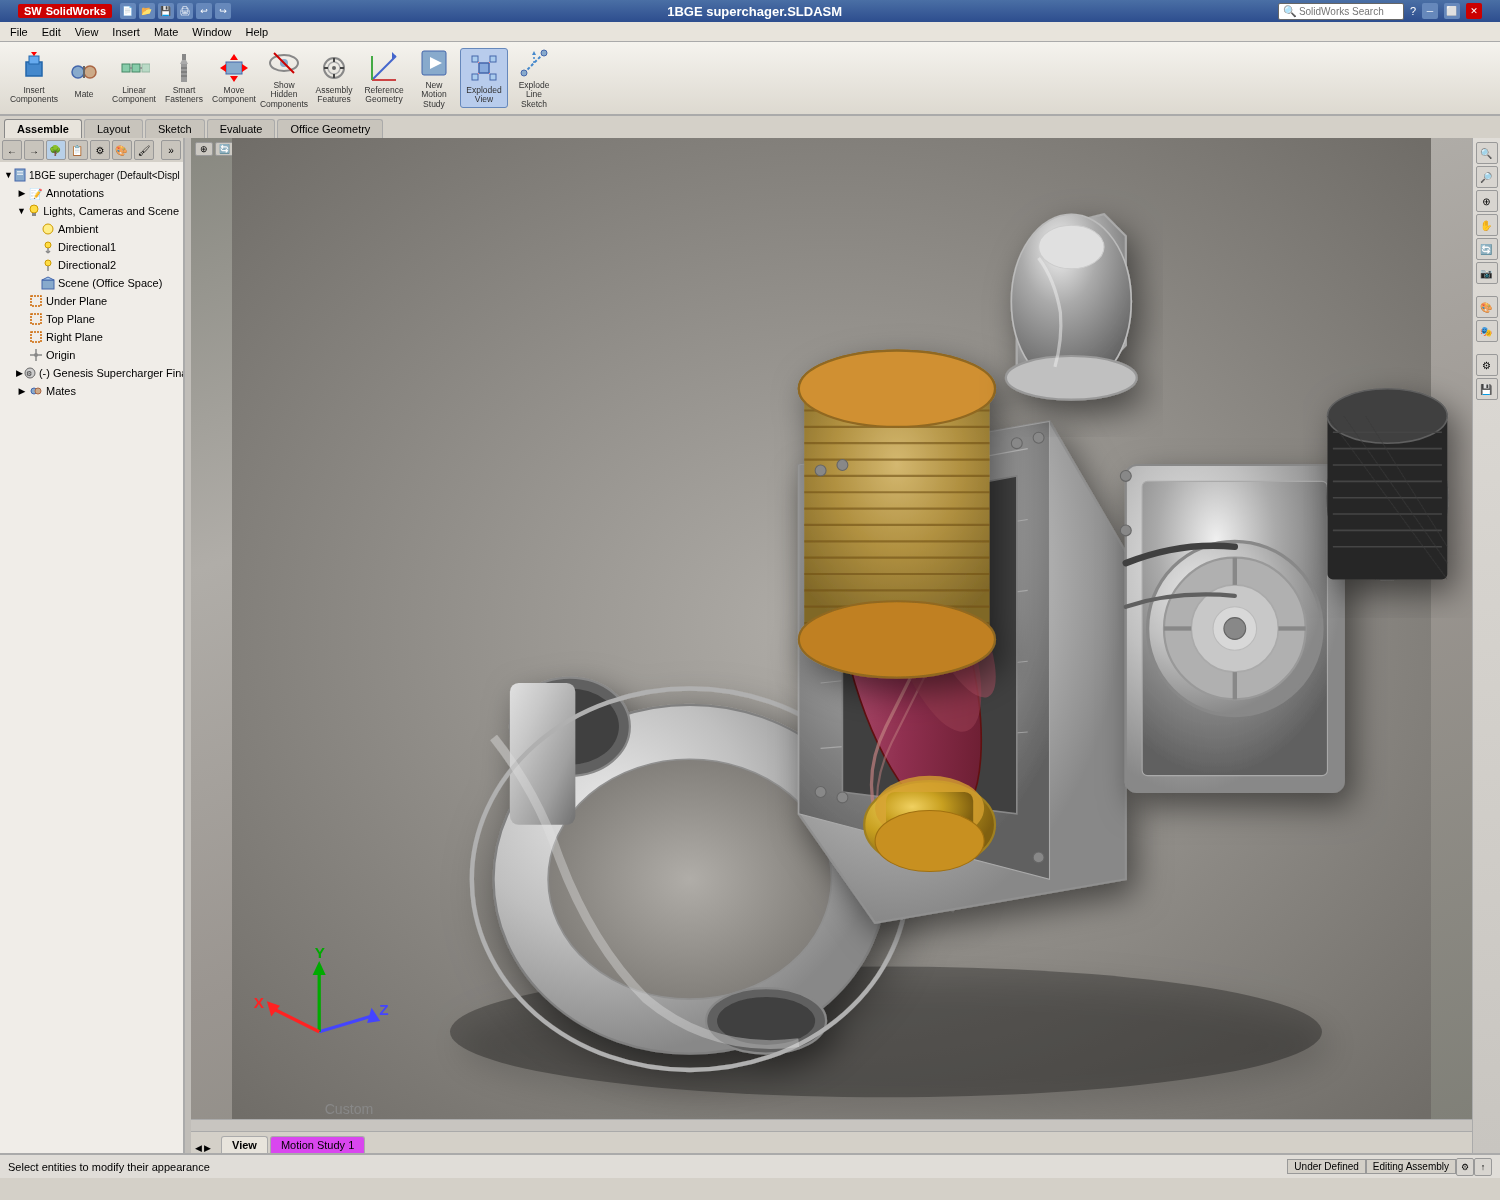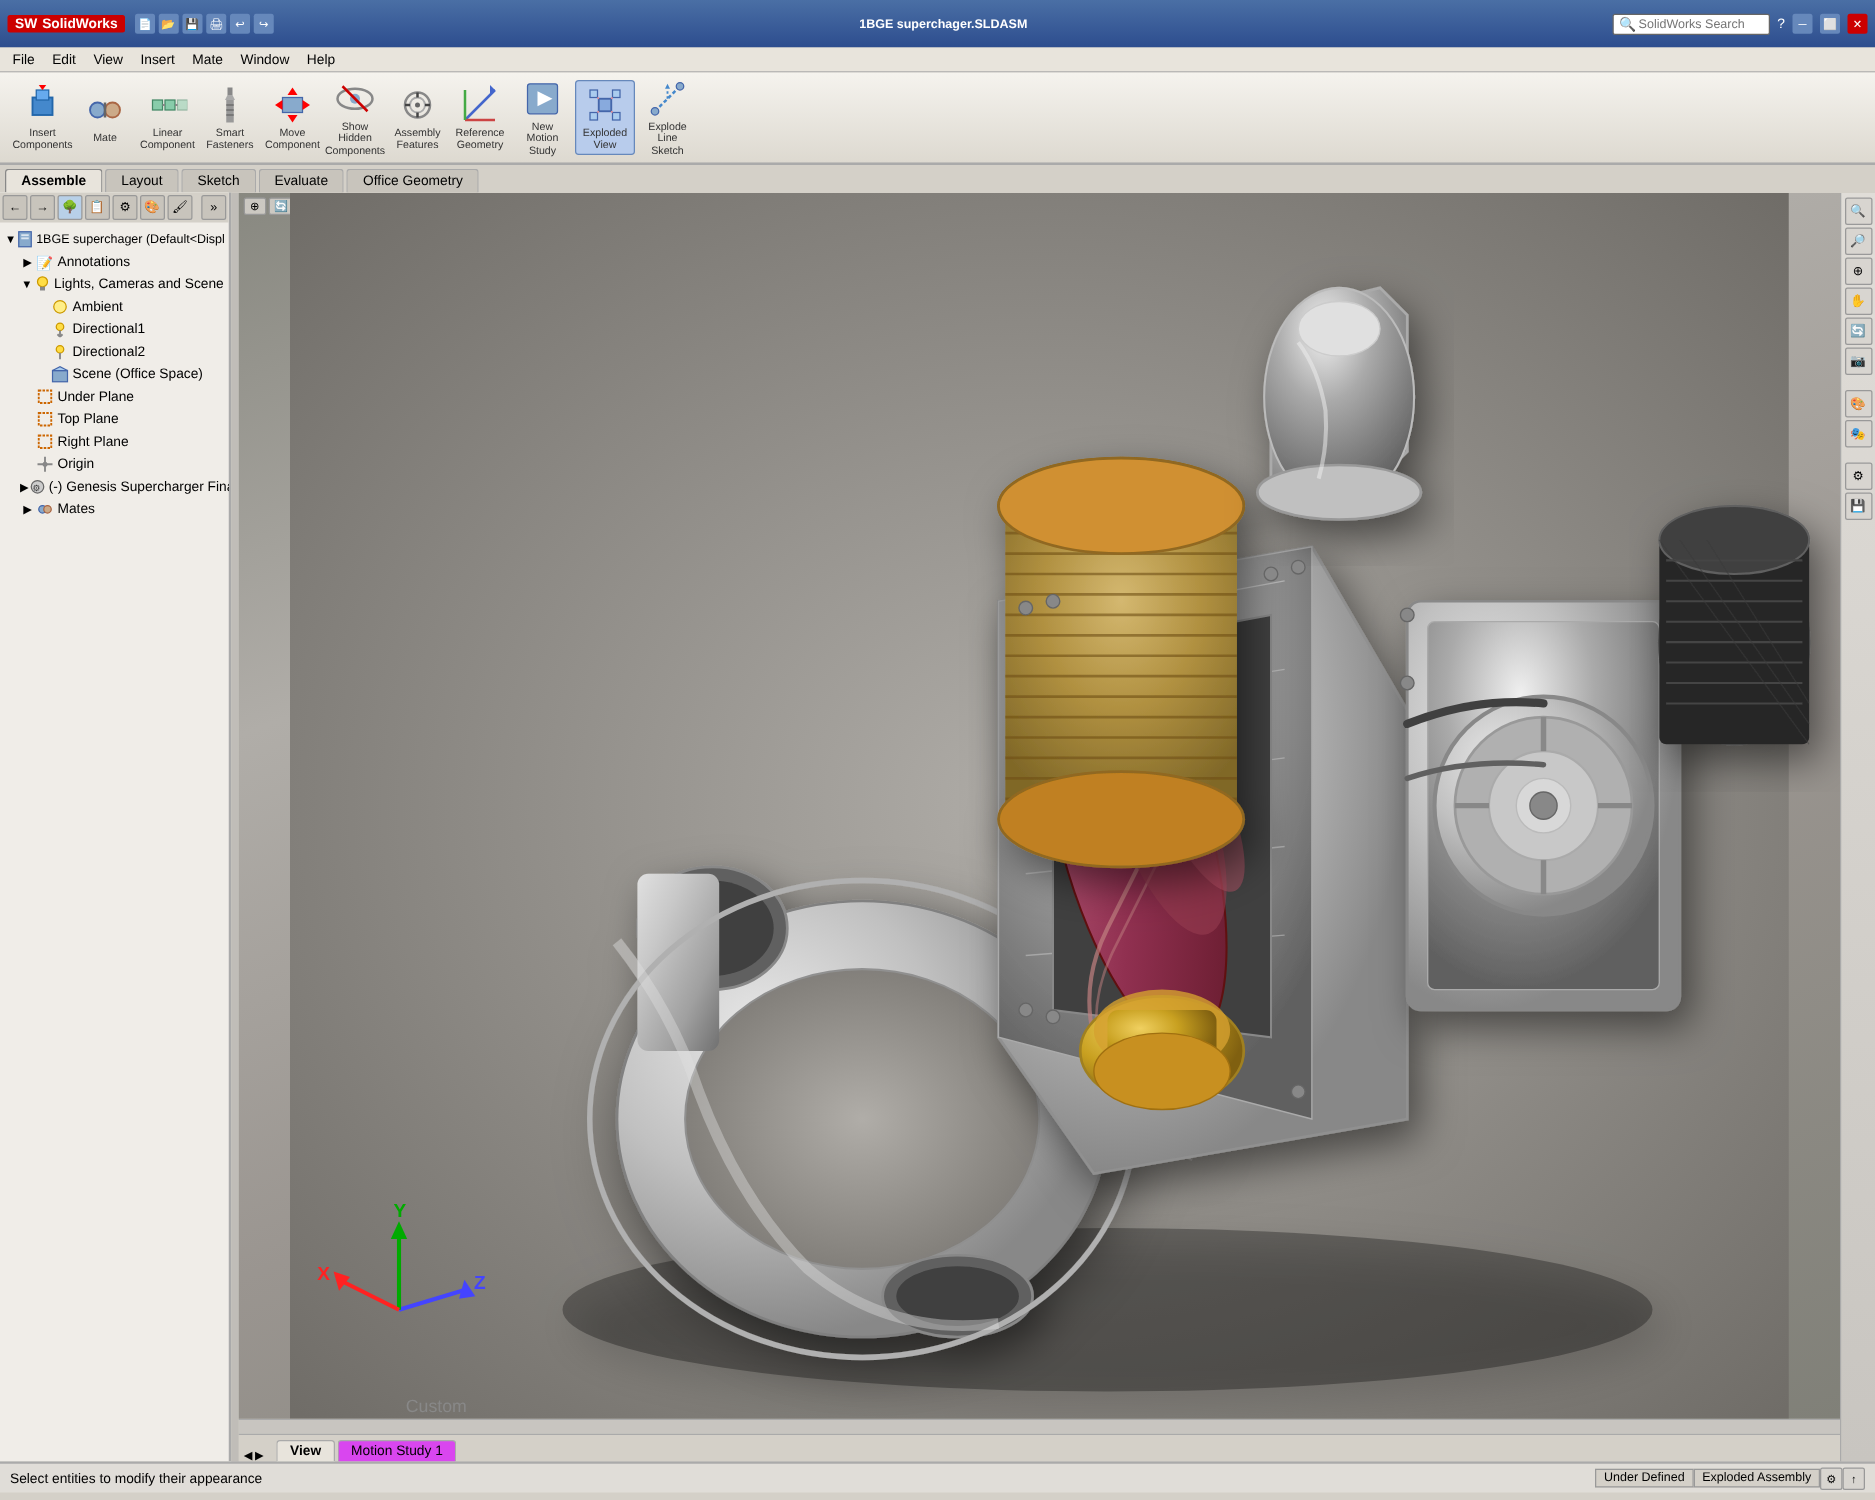--- a/index.html
+++ b/index.html
@@ -8,31 +8,31 @@
       height: 1200px;
       background: #d4d0c8;
       font-family: 'Segoe UI', Tahoma, Arial, sans-serif;
       font-size: 11px;
       overflow: hidden;
       user-select: none;
     }
 
     
     #title-bar {
-      height: 38px;
+      height: 22px;
       background: linear-gradient(to bottom, #4a6fa5, #2d4d8e);
       display: flex;
       align-items: center;
-      padding: 0 6px;
+      padding: 0 18px;
       color: white;
     }
     #title-bar .app-title {
       flex: 1;
       text-align: center;
-      font-size: 10px;
+      font-size: 13px;
       font-weight: bold;
     }
     #title-bar .title-icon {
       width: 16px; height: 16px;
       background: #6688bb;
       border-radius: 2px;
       display: flex; align-items: center; justify-content: center;
       color: white; font-size: 9px; cursor: pointer;
     }
     .sw-logo {
@@ -919,17 +919,17 @@
     <div style="height:8px"></div>
     <div class="mini-btn">⚙</div>
     <div class="mini-btn">💾</div>
   </div>
 </div>
 
 <div id="status-bar">
   <div class="status-left">Select entities to modify their appearance</div>
   <div class="status-right">
     <span class="status-badge">Under Defined</span>
-    <span class="status-badge">Exploded Assembly</span>
+    <span class="status-badge">Editing Assembly</span>
     <div class="mini-btn" style="width:18px;height:18px;font-size:9px;">⚙</div>
     <div class="mini-btn" style="width:18px;height:18px;font-size:9px;">↑</div>
   </div>
 </div>
 
 </body></html>

